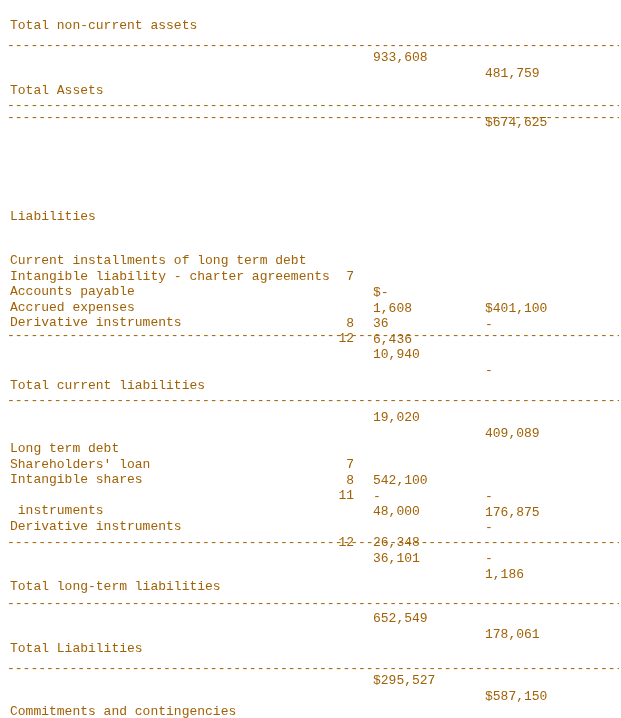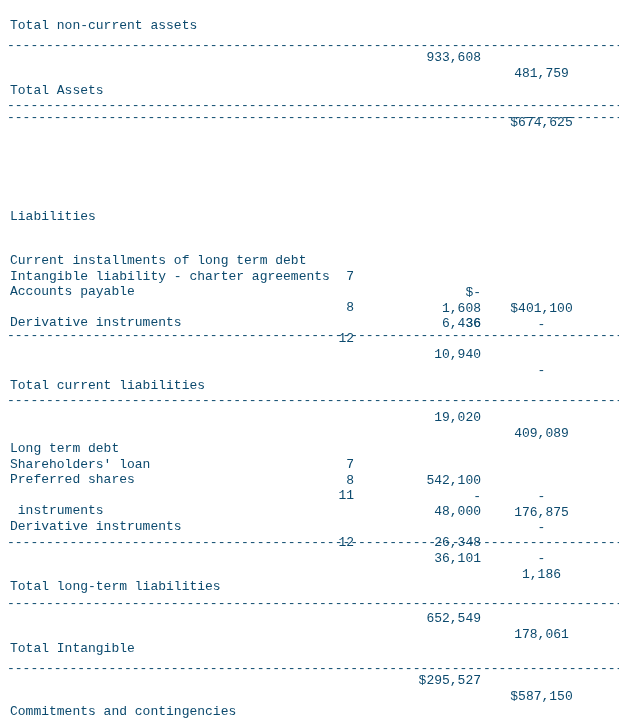--- a/index.html
+++ b/index.html
@@ -16,34 +16,34 @@
   .line {
     position: absolute;
     left: 0;
     right: 0;
     height: 16px;
     line-height: 16px;
     white-space: pre;
   }
   .lbl  { position: absolute; left: 10px; white-space: pre; }
   .note { position: absolute; right: 267px; width: 70px;  text-align: right; }
-  .c1   { position: absolute; right: 140px; width: 135px; text-align: right; }
-  .c2   { position: absolute; right: 12px;   width: 135px; text-align: center; }
+  .c1   { position: absolute; right: 113px; width: 135px; text-align: left; }
+  .c2   { position: absolute; right: 1px;   width: 135px; text-align: left; }
   .divider .dash {
     position: absolute;
     left: 7px;
     right: 2px;
     overflow: hidden;
     white-space: pre;
   }
 </style>
 </head>
 <body>
 
-<div class="doc" style="color: #0c4a6e; background: rgb(255, 255, 255);">
+<div class="doc" style="color: #a16207; background: rgb(255, 255, 255);">
 
   <div class="line" style="top:2px">
     <span class="lbl">Total non-current assets</span>
     <span class="note"></span>
     <span class="c1">933,608</span>
     <span class="c2">481,759</span>
   </div>
   <div class="line divider" style="top:22px">
     <span class="dash">--------------------------------------------------------------------------------</span>
   </div>
@@ -76,20 +76,21 @@
     <span class="note"></span>
     <span class="c1">1,608</span>
     <span class="c2">-</span>
   </div>
   <div class="line" style="top:268px">
     <span class="lbl">Accounts payable</span>
     <span class="note"></span>
     <span class="c1">36</span>
   </div>
   <div class="line" style="top:284px">
+    <span class="lbl">Accrued expenses</span>
     <span class="note">8</span>
     <span class="c1">6,436</span>
   </div>
   <div class="line" style="top:299px">
     <span class="lbl">Derivative instruments</span>
     <span class="note">12</span>
     <span class="c1">10,940</span>
     <span class="c2">-</span>
   </div>
   <div class="line divider" style="top:312px">
@@ -112,21 +113,21 @@
     <span class="c1">542,100</span>
     <span class="c2">-</span>
   </div>
   <div class="line" style="top:441px">
     <span class="lbl">Shareholders' loan</span>
     <span class="note">8</span>
     <span class="c1">-</span>
     <span class="c2">176,875</span>
   </div>
   <div class="line" style="top:456px">
-    <span class="lbl">Preferred shares</span>
+    <span class="lbl">Intangible shares</span>
     <span class="note">11</span>
     <span class="c1">48,000</span>
     <span class="c2">-</span>
   </div>
   <div class="line" style="top:487px">
     <span class="lbl"> instruments</span>
     <span class="note"></span>
     <span class="c1">26,348</span>
     <span class="c2">-</span>
   </div>
@@ -144,21 +145,21 @@
     <span class="lbl">Total long-term liabilities</span>
     <span class="note"></span>
     <span class="c1">652,549</span>
     <span class="c2">178,061</span>
   </div>
   <div class="line divider" style="top:580px">
     <span class="dash">--------------------------------------------------------------------------------</span>
   </div>
 
   <div class="line" style="top:625px">
-    <span class="lbl">Total Intangible</span>
+    <span class="lbl">Total Liabilities</span>
     <span class="note"></span>
     <span class="c1">$295,527</span>
     <span class="c2">$587,150</span>
   </div>
   <div class="line divider" style="top:645px">
     <span class="dash">--------------------------------------------------------------------------------</span>
   </div>
 
   <div class="line" style="top:688px">
     <span class="lbl">Commitments and contingencies</span>

